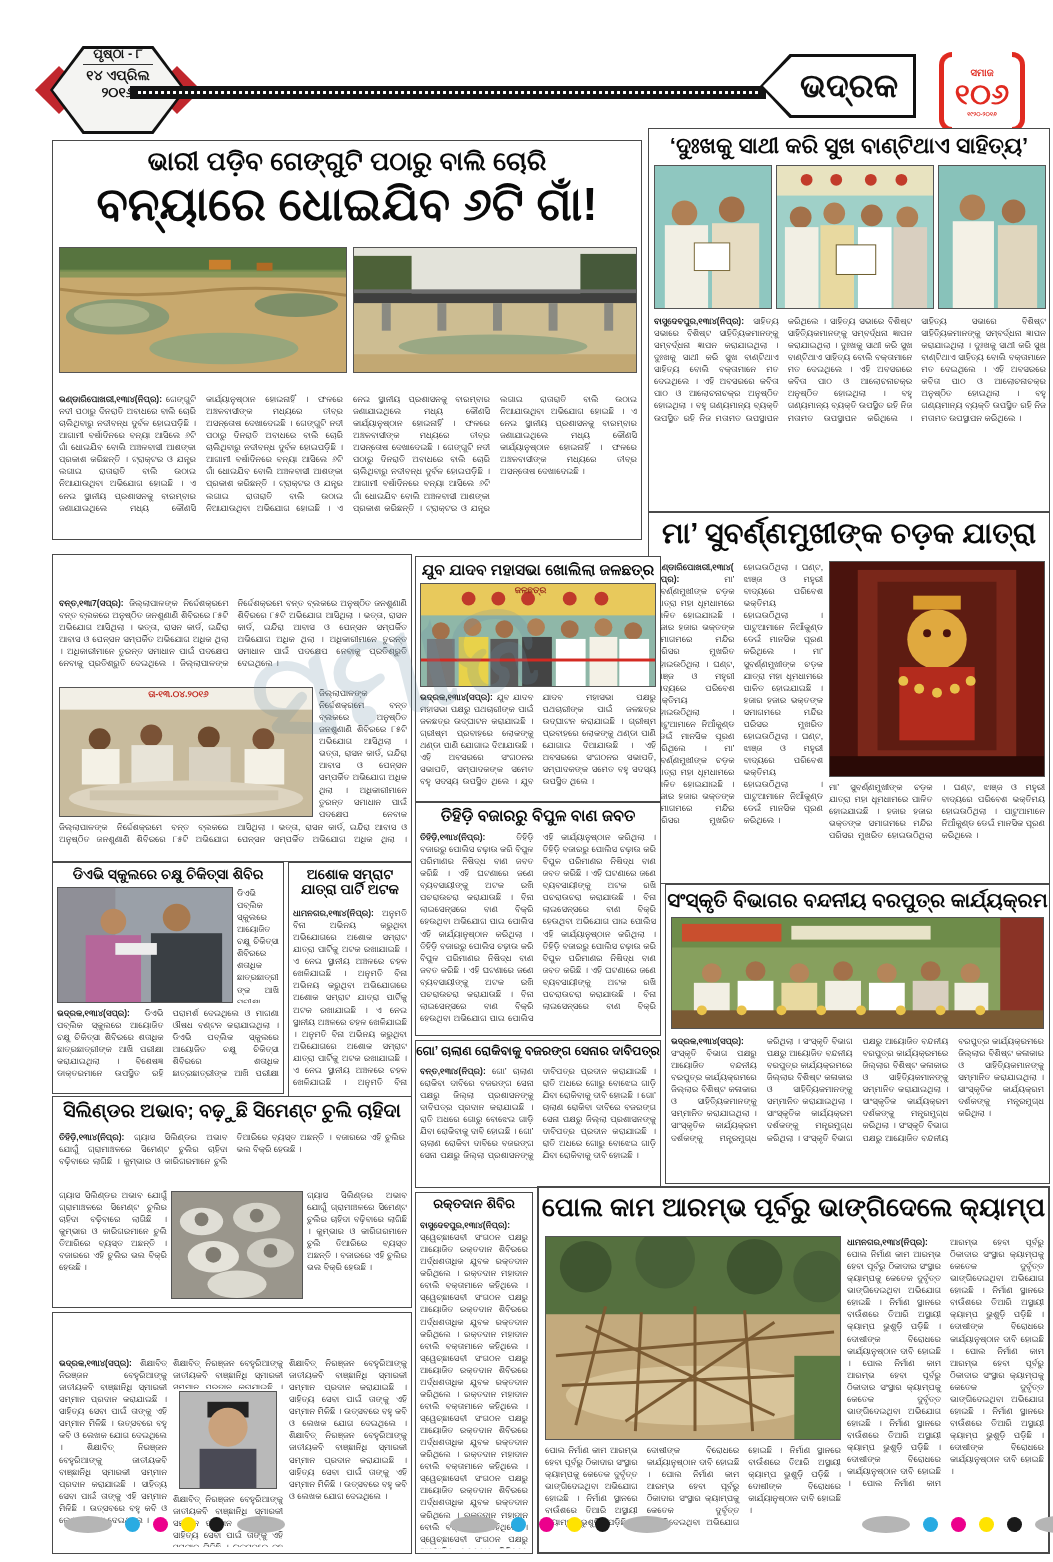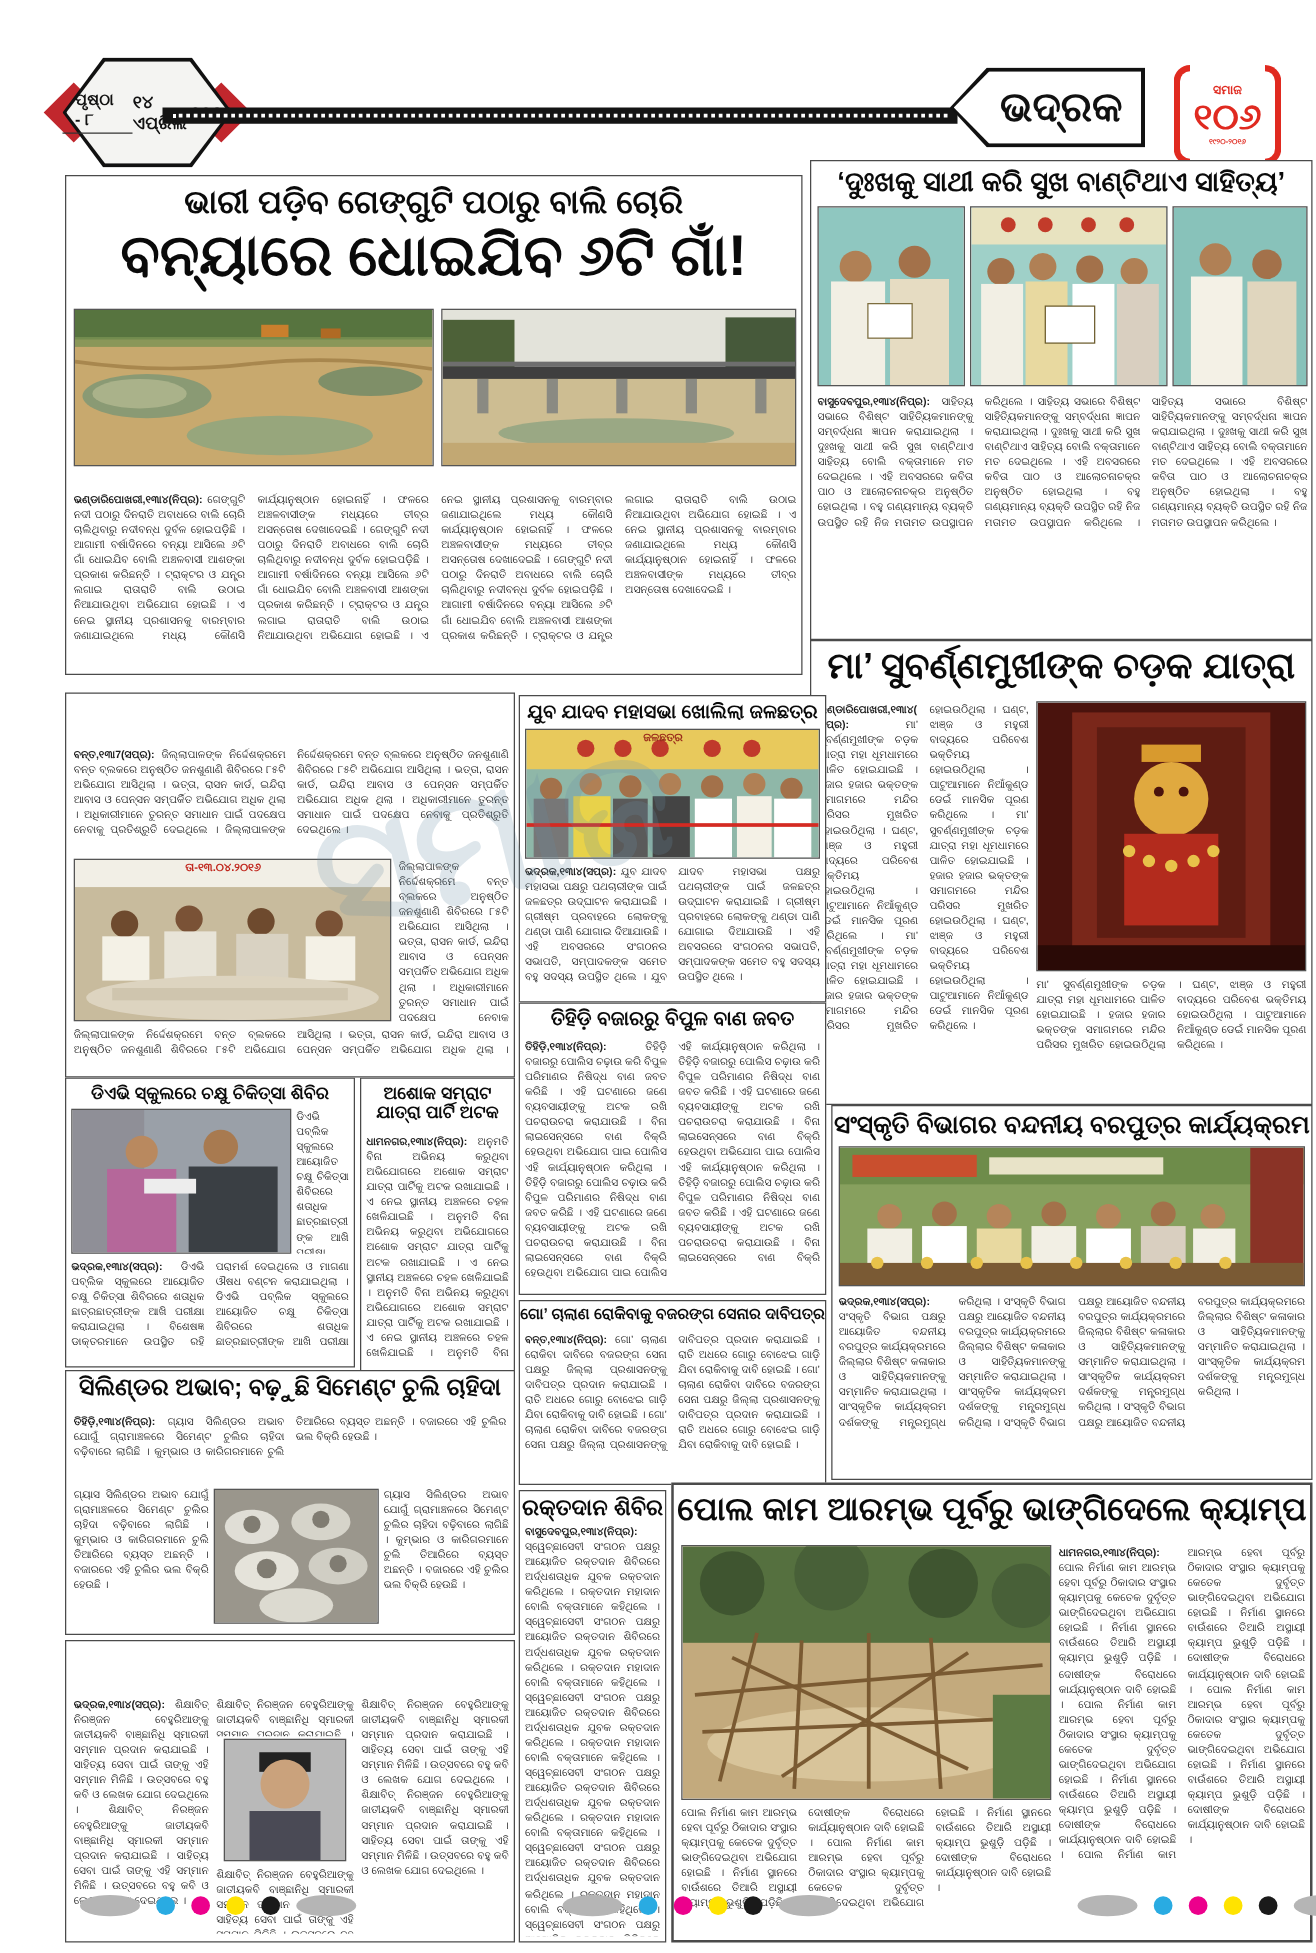--- a/index.html
+++ b/index.html
@@ -13,21 +13,21 @@
 .c3{column-count:3;column-gap:9px}
 .c4{column-count:4;column-gap:10px}
 .ph{position:absolute;border:1px solid #555;overflow:hidden;background:#ddd}
 .ph svg{display:block;width:100%;height:100%}
 .bannertx{position:absolute;top:2px;left:0;right:15px;text-align:center;color:#c0251c;font-size:9px;font-weight:700;line-height:1}
 
 .badge{position:absolute;left:50px;top:46px;width:136px;height:88px}
 .badge .rd{position:absolute;width:34px;height:34px;background:#c1272d;transform:rotate(45deg);top:27px}
 .badge .oct{position:absolute;inset:0;background:#111;clip-path:polygon(24% 0,76% 0,100% 50%,76% 100%,24% 100%,0 50%)}
 .badge .octi{position:absolute;inset:3px;background:#f4f4f2;clip-path:polygon(24% 0,76% 0,100% 50%,76% 100%,24% 100%,0 50%)}
-.badge .tx{position:absolute;inset:0;display:flex;flex-direction:row;align-items:center;justify-content:center;color:#111;font-weight:700}
+.badge .tx{position:absolute;inset:0;display:flex;flex-direction:column;align-items:center;color:#111;font-weight:700}
 .badge .l1{font-size:13px;border-bottom:1px solid #333;padding:0 10px 2px;margin-bottom:2px}
 .badge .l2{font-size:14px}.badge .l3{font-size:14px}
 .tbar{position:absolute;left:130px;top:86px;width:636px;height:13px;background:#141414}
 .tbar i{display:block;margin:5px 8px 0;border-top:3px dotted #fff}
 .mast{position:absolute;left:760px;top:54px;width:156px;height:64px}
 .mast .o{position:absolute;inset:0;background:#111;clip-path:polygon(0 50%,19% 0,100% 0,100% 100%,19% 100%)}
 .mast .i{position:absolute;inset:3px;background:#fff;clip-path:polygon(0 50%,19% 0,100% 0,100% 100%,19% 100%)}
 .mast .t{position:absolute;inset:0;display:flex;align-items:center;justify-content:center;padding-left:22px;font-size:33px;font-weight:700;color:#111}
 .slogo{position:absolute;left:922px;top:50px;width:120px;height:84px;display:flex;align-items:center;justify-content:center;gap:3px;color:#e02a20}
 .slogo .lb{width:13px;height:80px;border:5px solid #e02a20;border-right:none;border-radius:16px 0 0 16px}
@@ -366,21 +366,21 @@
           <circle cx="42" cy="64" r="8" fill="#807c72"></circle>
           <circle cx="100" cy="60" r="7" fill="#807c72"></circle>
       </svg>
     </div>
     <div class="bd" style="left:254px;top:92px;width:100px;height:112px">
       <span>ଗ୍ୟାସ ସିଲିଣ୍ଡର ଅଭାବ ଯୋଗୁଁ ଗ୍ରାମାଞ୍ଚଳରେ ସିମେଣ୍ଟ ଚୁଲିର ଚାହିଦା ବଢ଼ିବାରେ ଲାଗିଛି । କୁମ୍ଭାର ଓ କାରିଗରମାନେ ଚୁଲି ତିଆରିରେ ବ୍ୟସ୍ତ ଅଛନ୍ତି । ବଜାରରେ ଏହି ଚୁଲିର ଭଲ ବିକ୍ରି ହେଉଛି ।</span>
     </div>
   </div>
 
   <div class="art" style="left:415px;top:1192px;width:118px;height:362px">
-    <div class="hd" style="top:4px;font-size:18px">ରକ୍ତଦାନ ଶିବିର</div>
+    <div class="hd" style="top:4px;font-size:13px">ରକ୍ତଦାନ ଶିବିର</div>
     <div class="bd" style="left:4px;top:26px;width:108px;height:330px">
       <span class="dl">ବାସୁଦେବପୁର,୧୩ା୪(ନିପ୍ର):</span>
       <span>ସ୍ୱେଚ୍ଛାସେବୀ ସଂଗଠନ ପକ୍ଷରୁ ଆୟୋଜିତ ରକ୍ତଦାନ ଶିବିରରେ ଅର୍ଦ୍ଧଶତାଧିକ ଯୁବକ ରକ୍ତଦାନ କରିଥିଲେ । ରକ୍ତଦାନ ମହାଦାନ ବୋଲି ବକ୍ତାମାନେ କହିଥିଲେ । ସ୍ୱେଚ୍ଛାସେବୀ ସଂଗଠନ ପକ୍ଷରୁ ଆୟୋଜିତ ରକ୍ତଦାନ ଶିବିରରେ ଅର୍ଦ୍ଧଶତାଧିକ ଯୁବକ ରକ୍ତଦାନ କରିଥିଲେ । ରକ୍ତଦାନ ମହାଦାନ ବୋଲି ବକ୍ତାମାନେ କହିଥିଲେ । ସ୍ୱେଚ୍ଛାସେବୀ ସଂଗଠନ ପକ୍ଷରୁ ଆୟୋଜିତ ରକ୍ତଦାନ ଶିବିରରେ ଅର୍ଦ୍ଧଶତାଧିକ ଯୁବକ ରକ୍ତଦାନ କରିଥିଲେ । ରକ୍ତଦାନ ମହାଦାନ ବୋଲି ବକ୍ତାମାନେ କହିଥିଲେ । ସ୍ୱେଚ୍ଛାସେବୀ ସଂଗଠନ ପକ୍ଷରୁ ଆୟୋଜିତ ରକ୍ତଦାନ ଶିବିରରେ ଅର୍ଦ୍ଧଶତାଧିକ ଯୁବକ ରକ୍ତଦାନ କରିଥିଲେ । ରକ୍ତଦାନ ମହାଦାନ ବୋଲି ବକ୍ତାମାନେ କହିଥିଲେ । ସ୍ୱେଚ୍ଛାସେବୀ ସଂଗଠନ ପକ୍ଷରୁ ଆୟୋଜିତ ରକ୍ତଦାନ ଶିବିରରେ ଅର୍ଦ୍ଧଶତାଧିକ ଯୁବକ ରକ୍ତଦାନ କରିଥିଲେ । ରକ୍ତଦାନ ମହାଦାନ ବୋଲି ବକ୍ତାମାନେ କହିଥିଲେ । ସ୍ୱେଚ୍ଛାସେବୀ ସଂଗଠନ ପକ୍ଷରୁ ଆୟୋଜିତ ରକ୍ତଦାନ ଶିବିରରେ ଅର୍ଦ୍ଧଶତାଧିକ ଯୁବକ ରକ୍ତଦାନ କରିଥିଲେ । ରକ୍ତଦାନ ମହାଦାନ ବୋଲି ବକ୍ତାମାନେ କହିଥିଲେ ।</span>
     </div>
   </div>
 
   <div class="art" style="left:537px;top:1186px;width:513px;height:368px;border-width:2px">
     <div class="hd" style="top:5px;font-size:26px">ପୋଲ କାମ ଆରମ୍ଭ ପୂର୍ବରୁ ଭାଙ୍ଗିଦେଲେ କ୍ୟାମ୍ପ</div>
     <div class="ph" style="left:6px;top:48px;width:296px;height:204px">
       <svg viewBox="0 0 296 204" preserveAspectRatio="none">

